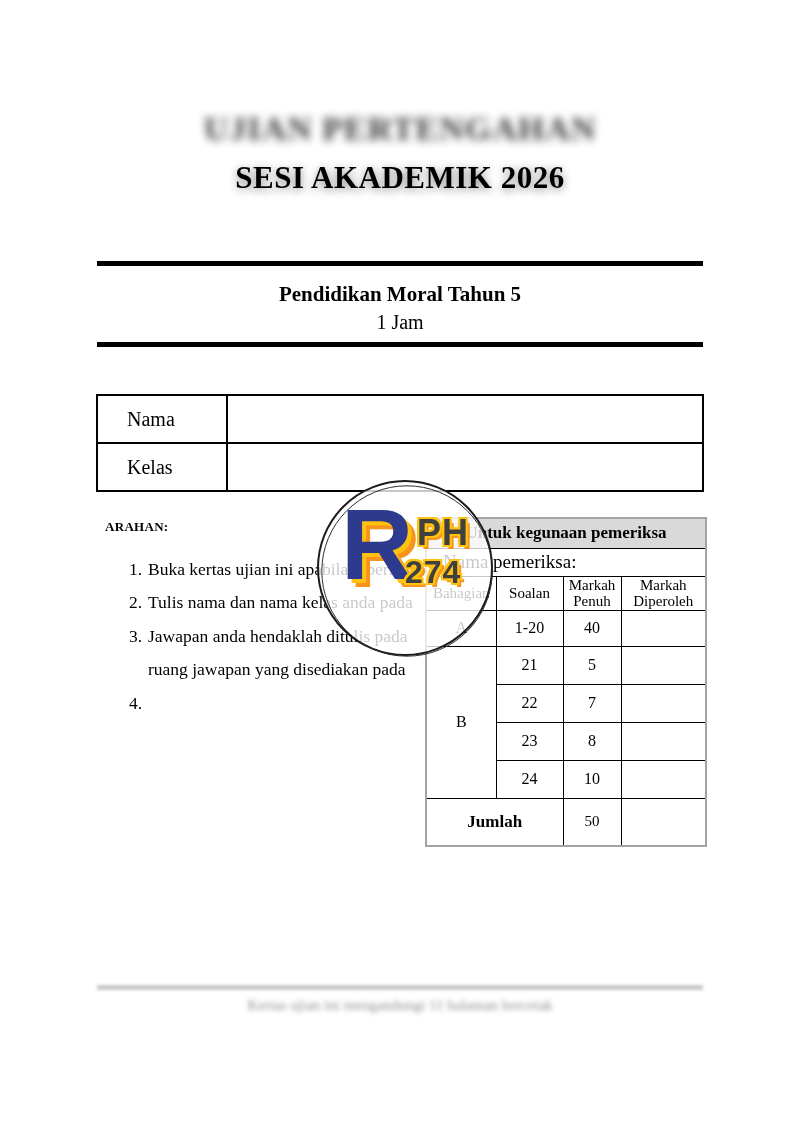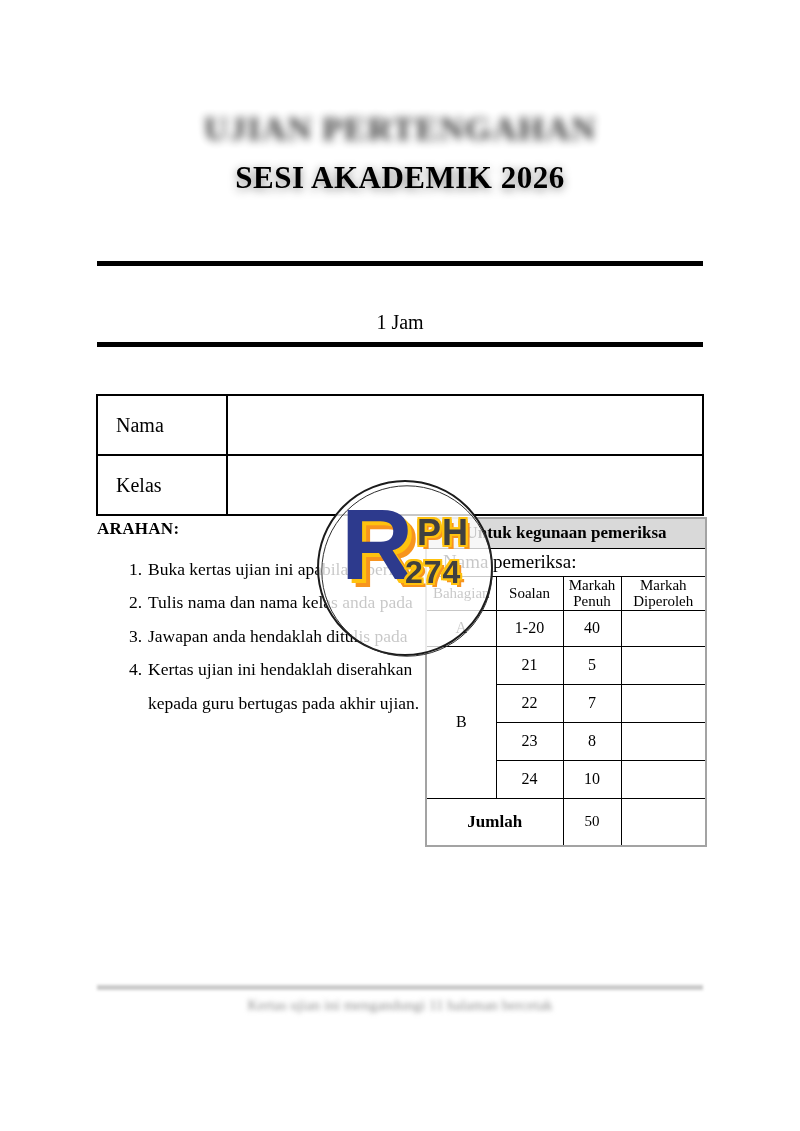--- a/index.html
+++ b/index.html
@@ -26,26 +26,26 @@
   .rule { position:absolute; left:97px; width:606px; height:5px; background:#000; }
   .rule-top { top:261px; }
   .rule-bottom { top:342px; }
   .subject { position:absolute; top:282px; left:0; width:100%; text-align:center;
              font-size:21px; font-weight:bold; }
   .duration { position:absolute; top:311px; left:0; width:100%; text-align:center; font-size:20px; }
 
   
   .student-table { position:absolute; top:394px; left:96px; width:608px; height:96px;
                    border-collapse:collapse; table-layout:fixed; }
-  .student-table td { border:2px solid #000; height:60px; vertical-align:middle;
-                      font-size:20px; padding-left:18px; }
+  .student-table td { border:2px solid #000; height:48px; vertical-align:middle;
+                      font-size:20px; padding-left:29px; }
   .student-table .lbl { width:130px; }
 
   
-  .arahan-title { position:absolute; top:519px; left:97px; font-size:17px; font-weight:bold;
+  .arahan-title { position:absolute; top:519px; left:105px; font-size:13px; font-weight:bold;
                   letter-spacing:.3px; }
   .instructions { position:absolute; top:553px; left:97px; width:330px; }
   .iline { position:relative; height:33.4px; line-height:33.4px; font-size:17.5px; }
   .iline .num { position:absolute; left:32px; }
   .iline .txt { display:block; margin-left:51px; white-space:nowrap; }
 
   
   .exam-table { position:absolute; top:517px; left:425px; width:280px;
                 border-collapse:collapse; table-layout:fixed; }
   .exam-table td { border:1px solid #000; text-align:center; vertical-align:middle;
@@ -89,20 +89,21 @@
 
 <div class="page">
 
   <div class="title-blur">UJIAN PERTENGAHAN</div>
   <div class="title-wrap">
     <div class="title-echo">SESI AKADEMIK 2026</div>
     <div class="title-sharp">SESI AKADEMIK 2026</div>
   </div>
 
   <div class="rule rule-top"></div>
+  <div class="subject">Pendidikan Moral Tahun 5</div>
   <div class="duration">1 Jam</div>
   <div class="rule rule-bottom"></div>
 
   <table class="student-table">
     <tbody>
         <tr>
       <td class="lbl">Nama</td>
       <td></td>
     </tr>
     <tr>
@@ -120,25 +121,24 @@
     </div>
     <div class="iline">
       <span class="num">2.</span>
       <span class="txt">Tulis nama dan nama kelas anda pada</span>
     </div>
     <div class="iline">
       <span class="num">3.</span>
       <span class="txt">Jawapan anda hendaklah ditulis pada</span>
     </div>
     <div class="iline">
+      <span class="txt">ruang jawapan yang disediakan pada</span>
+    </div>
+    <div class="iline">
       <span class="num">4.</span>
-      <span class="txt">Kertas ujian ini hendaklah diserahkan</span>
-    </div>
-    <div class="iline">
-      <span class="txt">kepada guru bertugas pada akhir ujian.</span>
     </div>
   </div>
 
   <table class="exam-table">
     <colgroup>
         <col style="width:70px">
         <col style="width:67px">
         <col style="width:58px">
         <col style="width:85px">
       </colgroup>

